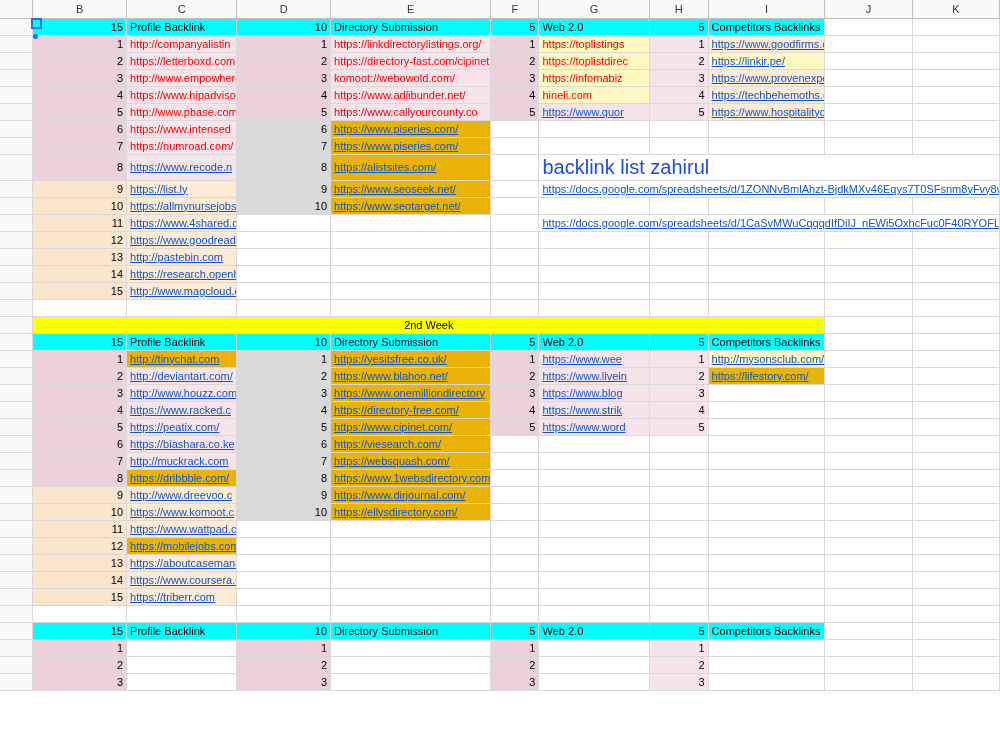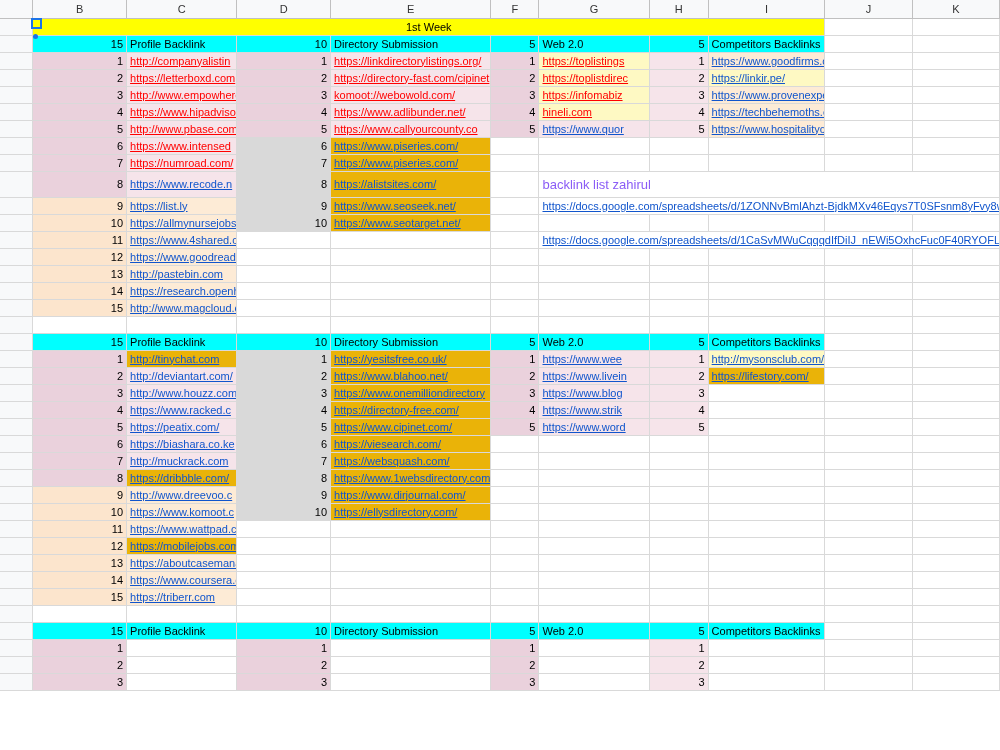--- a/index.html
+++ b/index.html
@@ -67,21 +67,21 @@
   col.c-e  { width: 147px; }
   col.c-f  { width: 44px; }
   col.c-g  { width: 101px; }
   col.c-h  { width: 54px; }
   col.c-i  { width: 107px; }
   col.c-j  { width: 80px; }
   col.c-k  { width: 80px; }
 
   .num { text-align: right; }
   .lnk { color: #1155cc; text-decoration: underline; }
-  .lnk-red { color: #ff0000; text-decoration: underline; }
+  .lnk-red { color: #ff0000; }
 
   .bg-yellow { background: #ffff00; }
   .bg-cyan   { background: #00ffff; }
   .bg-pink   { background: #ead1dc; }
   .bg-lpink  { background: #f6e4ea; }
   .bg-cream  { background: #fce5cd; }
   .bg-lcream { background: #fdebd6; }
   .bg-gray   { background: #eab308; }
   .bg-lgray  { background: #d9d9d9; }
   .bg-red    { background: #fef9c3; }
@@ -102,21 +102,21 @@
     pointer-events: none;
   }
   #seldot {
     position: absolute;
     left: 33px; top: 34px;
     width: 5px; height: 5px;
     background: #1a73e8;
     border-radius: 50%;
     pointer-events: none;
   }
-  .spanbig { font-size: 13px; color: #8b5cf6; margin-top: 40px; }
+  .spanbig { font-size: 20px; color: #1d4ed8; margin-top: 40px; }
 </style>
 </head>
 <body>
 
 <div id="sheet">
   <table class="grid">
     <colgroup>
       <col class="c-rh">
         <col class="c-b">
         <col class="c-c">
@@ -136,26 +136,20 @@
           <th>C</th>
           <th>D</th>
           <th>E</th>
           <th>F</th>
           <th>G</th>
           <th>H</th>
           <th>I</th>
           <th>J</th>
           <th>K</th>
         </tr>
-        <tr class="title-row">
-          <th class="rowhdr"></th>
-          <td class="bg-yellow title-row" colspan="8">1st Week</td>
-          <td class="bg-white"></td>
-          <td class="bg-white"></td>
-        </tr>
         <tr>
           <th class="rowhdr"></th>
           <td class="bg-cyan num">15</td>
           <td class="bg-cyan">Profile Backlink</td>
           <td class="bg-cyan num">10</td>
           <td class="bg-cyan">Directory Submission</td>
           <td class="bg-cyan num">5</td>
           <td class="bg-cyan">Web 2.0</td>
           <td class="bg-cyan num">5</td>
           <td class="bg-cyan">Competitors Backlinks</td>
@@ -351,20 +345,26 @@
           <td class="bg-white"></td>
           <td class="bg-white"></td>
           <td class="bg-white"></td>
           <td class="bg-white"></td>
           <td class="bg-white"></td>
           <td class="bg-white"></td>
           <td class="bg-white"></td>
           <td class="bg-white"></td>
           <td class="bg-white"></td>
         </tr>
+        <tr class="title-row">
+          <th class="rowhdr"></th>
+          <td class="bg-yellow title-row" colspan="8">2nd Week</td>
+          <td class="bg-white"></td>
+          <td class="bg-white"></td>
+        </tr>
         <tr>
           <th class="rowhdr"></th>
           <td class="bg-cyan num">15</td>
           <td class="bg-cyan">Profile Backlink</td>
           <td class="bg-cyan num">10</td>
           <td class="bg-cyan">Directory Submission</td>
           <td class="bg-cyan num">5</td>
           <td class="bg-cyan">Web 2.0</td>
           <td class="bg-cyan num">5</td>
           <td class="bg-cyan">Competitors Backlinks</td>

